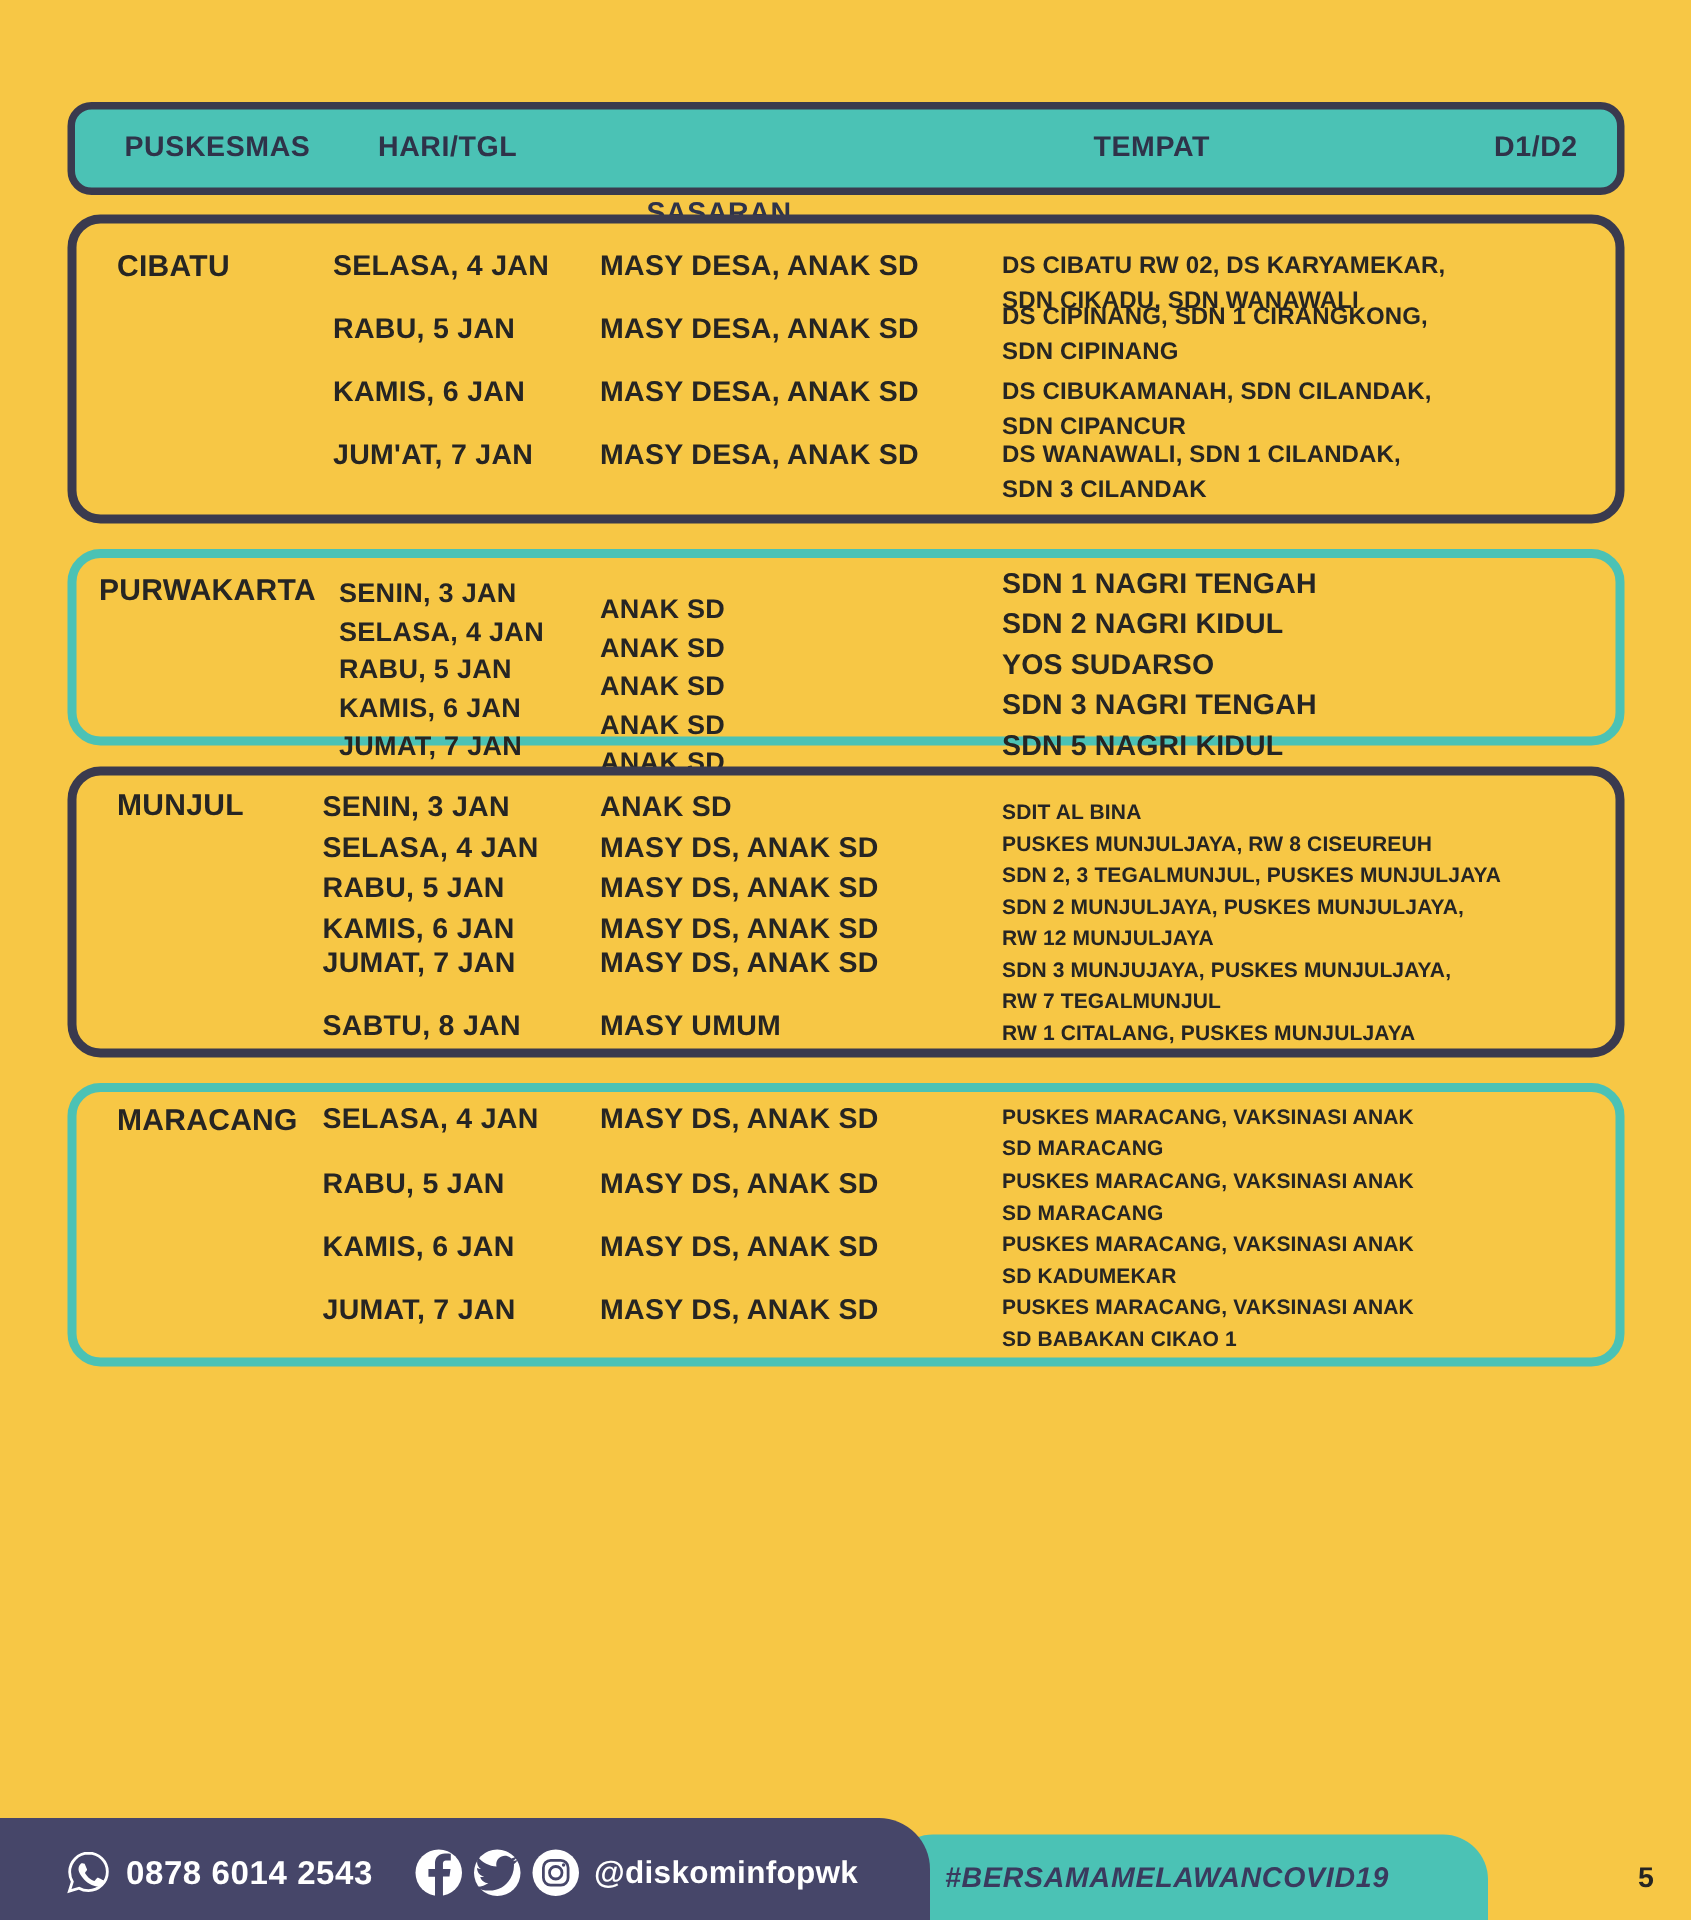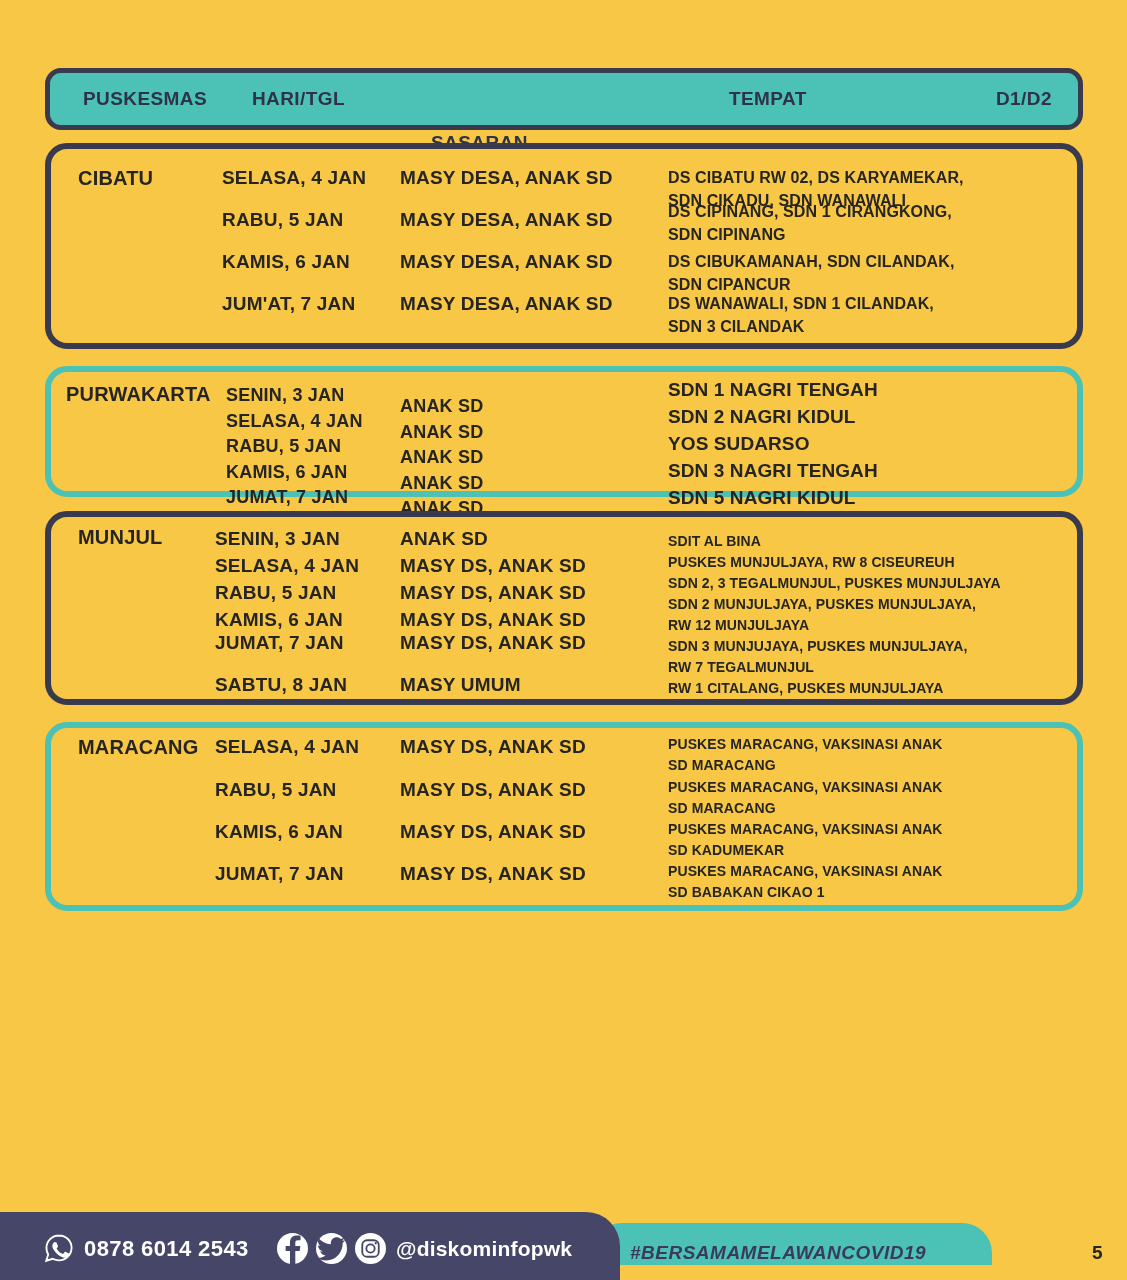--- a/index.html
+++ b/index.html
@@ -97,21 +97,21 @@
 
   
   .stack { line-height: 1.42; }
 
   
   .footer-hash {
     position: absolute;
     left: 592px;
     top: 1223px;
     width: 400px;
-    height: 42px;
+    height: 57px;
     background: #4BC2B5;
     border-radius: 30px 30px 0 0;
   }
   .footer-hash span {
     position: absolute;
     left: 38px;
     top: 19px;
     font-size: 19px;
     font-weight: bold;
     font-style: italic;

